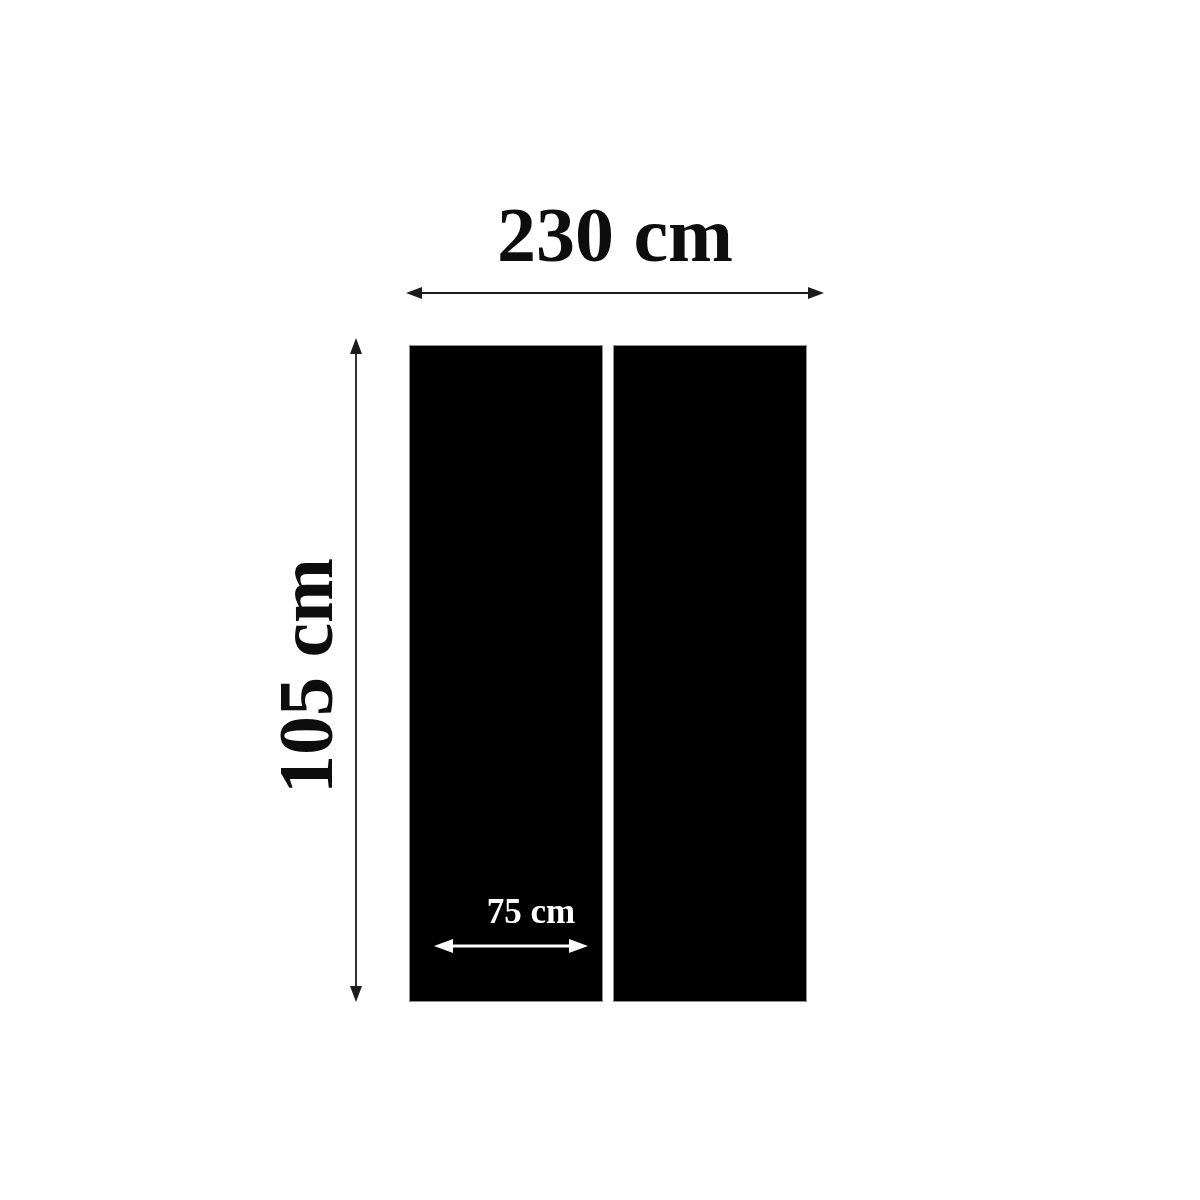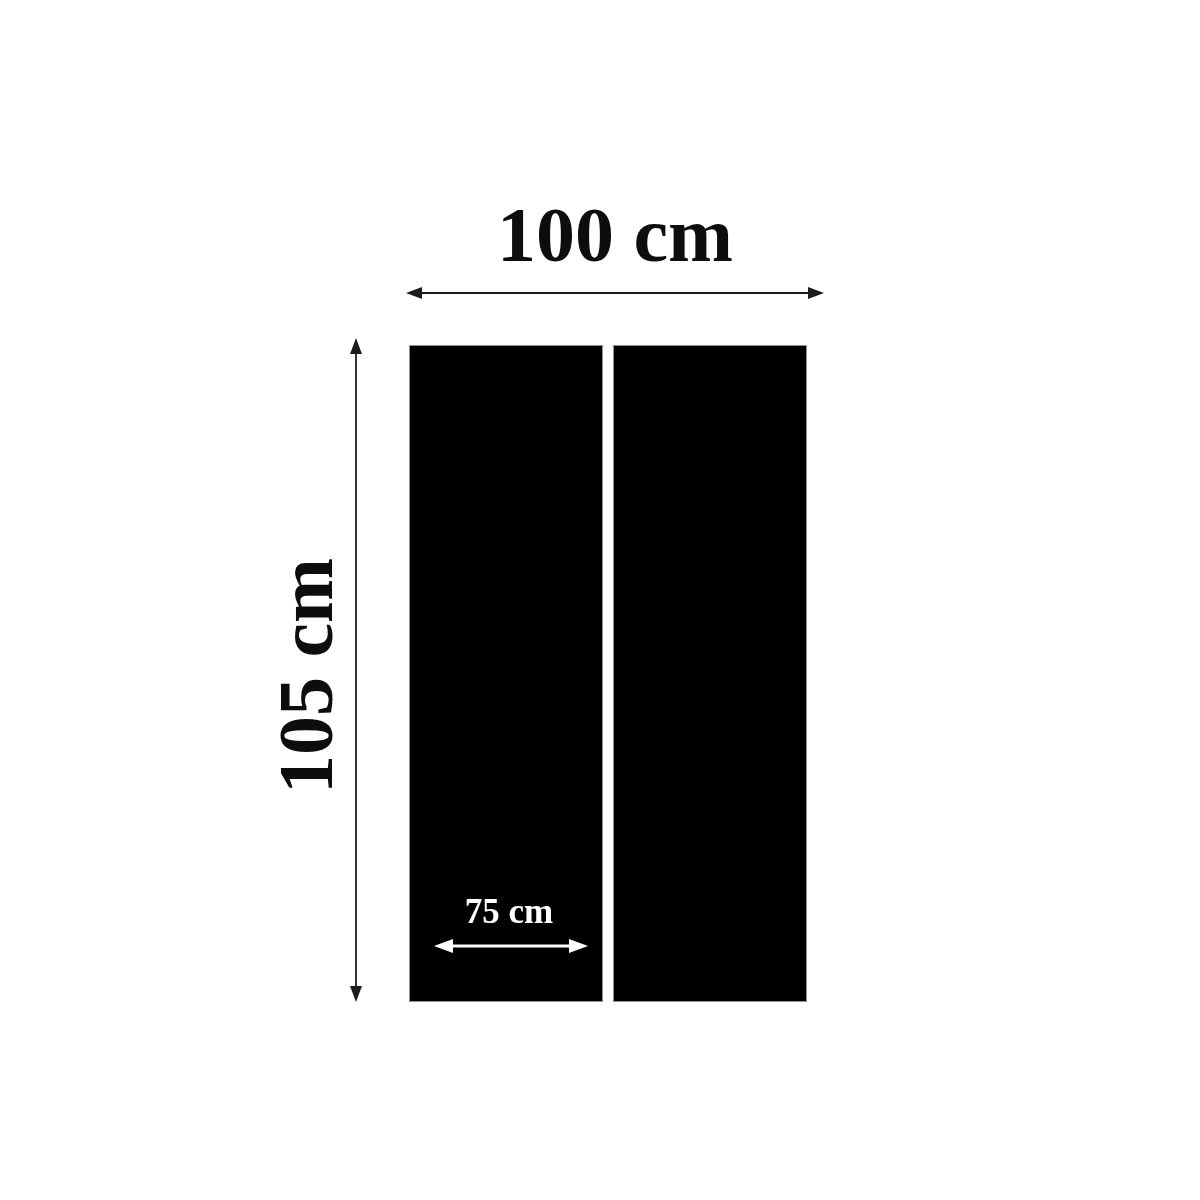--- a/index.html
+++ b/index.html
@@ -40,37 +40,37 @@
     border: 1px solid var(--panel-border, #8f8f8f);
   }
   .panel-left  { left: 409px; }
   .panel-right { left: 613px; }
   .arrow-svg { position: absolute; display: block; }
   .arrow-total-width { left: 406px; top: 286px; color: var(--dimension-arrow, #1c1c1c); }
   .arrow-height      { left: 349px; top: 338px; color: var(--dimension-arrow, #1c1c1c); }
   .arrow-panel-width { left: 434px; top: 938px; color: var(--inner-arrow, #ffffff); }
   .label-panel-width {
     position: absolute;
-    left: 434px;
+    left: 456px;
     top: 894px;
     width: 150px;
     text-align: center;
     font-weight: bold;
     font-size: 35px;
     line-height: 35px;
     color: var(--inner-text, #ffffff);
     white-space: nowrap;
   }
 </style>
 </head>
 <body>
 
 <div class="canvas">
 
-  <div class="dim-label label-total-width">100 cm</div>
+  <div class="dim-label label-total-width">230 cm</div>
 
   <svg class="arrow-svg arrow-total-width" width="418" height="14" viewBox="0 0 418 14">
     <line x1="13" y1="7" x2="405" y2="7" stroke="currentColor" stroke-width="1.8"></line>
     <polygon points="0,7 16,1 16,13" fill="currentColor"></polygon>
     <polygon points="418,7 402,1 402,13" fill="currentColor"></polygon>
   </svg>
 
   <div class="dim-label label-height">105 cm</div>
 
   <svg class="arrow-svg arrow-height" width="14" height="664" viewBox="0 0 14 664">

